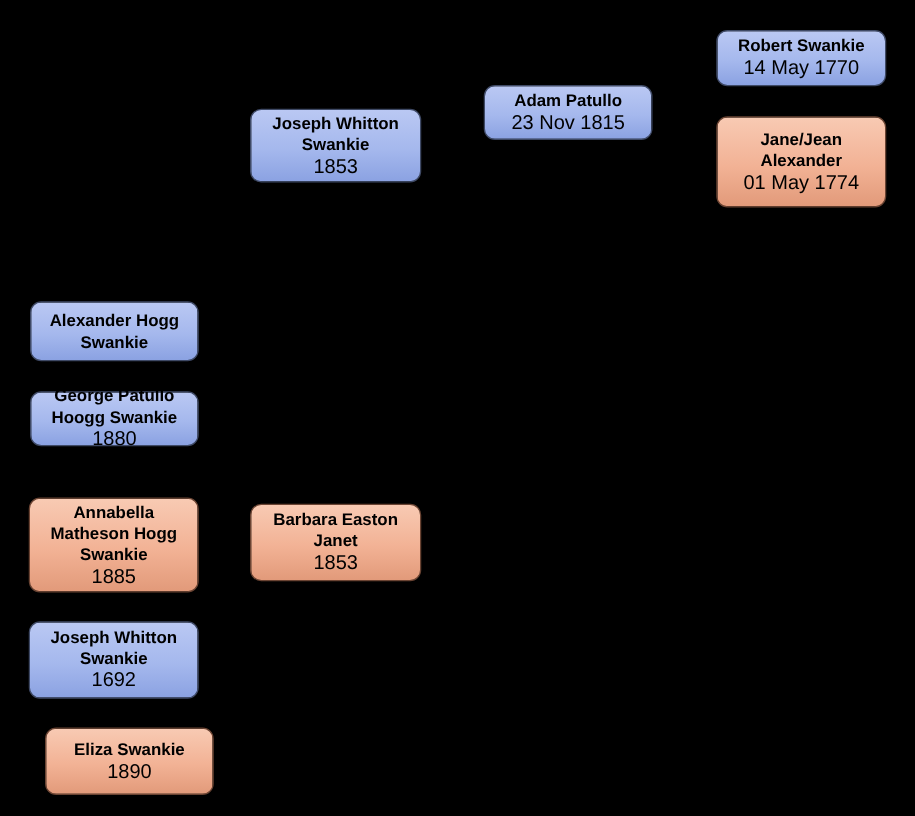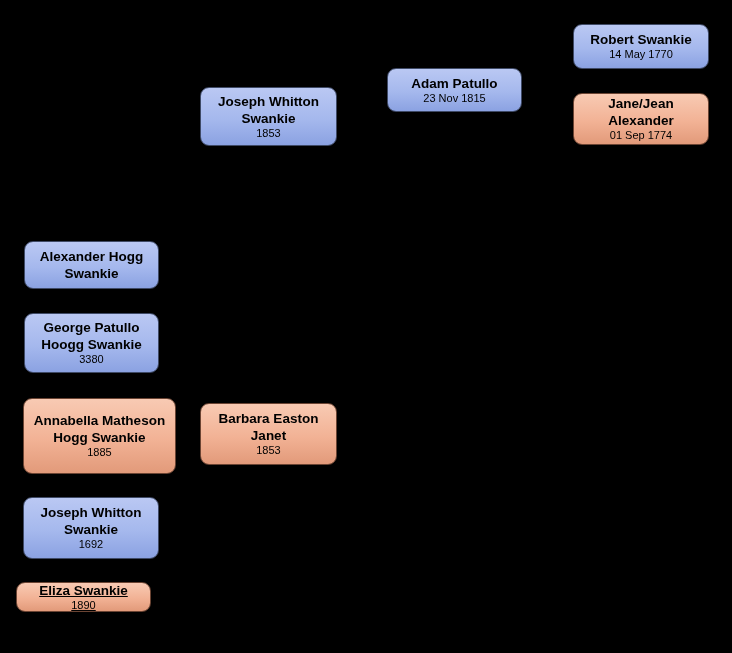--- a/index.html
+++ b/index.html
@@ -38,21 +38,21 @@
     background: linear-gradient(to bottom,
       var(--female-top) 0%, var(--female-mid) 55%, var(--female-bottom) 100%);
     border: 1px solid var(--female-border);
   }
   .person-name {
     font-size: 13.5px;
     font-weight: 700;
     line-height: 1.26;
   }
   .person-date {
-    font-size: 11px;
+    font-size: 16px;
     font-weight: 400;
     line-height: 1.2;
   }
   .person-date:empty { display: none; }
 </style>
 </head>
 <body>
 
 <div id="stage" style="width: 732px; height: 653px; background: rgb(0, 0, 0);">
     <div class="person male" style="left: 200px; top: 87px; width: 137px; height: 59px; color: rgb(0, 0, 0);">
@@ -60,41 +60,41 @@
     <div class="person-date">1853</div>
   </div>
     <div class="person male" style="left: 387px; top: 68px; width: 135px; height: 44px; color: rgb(0, 0, 0);">
     <div class="person-name">Adam Patullo</div>
     <div class="person-date">23 Nov 1815</div>
   </div>
     <div class="person male" style="left: 573px; top: 24px; width: 136px; height: 45px; color: rgb(0, 0, 0);">
     <div class="person-name">Robert Swankie</div>
     <div class="person-date">14 May 1770</div>
   </div>
-    <div class="person female" style="left: 573px; top: 93px; width: 136px; height: 52px; color: rgb(0, 0, 0);">
+    <div class="person female" style="left: 573px; top: 93px; width: 136px; height: 73px; color: rgb(0, 0, 0);">
     <div class="person-name">Jane/Jean Alexander</div>
-    <div class="person-date">01 Sep 1774</div>
+    <div class="person-date">01 May 1774</div>
   </div>
     <div class="person male" style="left: 24px; top: 241px; width: 135px; height: 48px; color: rgb(0, 0, 0);">
     <div class="person-name">Alexander Hogg Swankie</div>
 
   </div>
-    <div class="person male" style="left: 24px; top: 313px; width: 135px; height: 60px; color: rgb(0, 0, 0);">
+    <div class="person male" style="left: 24px; top: 313px; width: 135px; height: 44px; color: rgb(0, 0, 0);">
     <div class="person-name">George Patullo Hoogg Swankie</div>
-    <div class="person-date">3380</div>
+    <div class="person-date">1880</div>
   </div>
-    <div class="person female" style="left: 23px; top: 398px; width: 153px; height: 76px; color: rgb(0, 0, 0);">
+    <div class="person female" style="left: 23px; top: 398px; width: 136px; height: 76px; color: rgb(0, 0, 0);">
     <div class="person-name">Annabella Matheson Hogg Swankie</div>
     <div class="person-date">1885</div>
   </div>
     <div class="person female" style="left: 200px; top: 403px; width: 137px; height: 62px; color: rgb(0, 0, 0);">
     <div class="person-name">Barbara Easton Janet</div>
     <div class="person-date">1853</div>
   </div>
     <div class="person male" style="left: 23px; top: 497px; width: 136px; height: 62px; color: rgb(0, 0, 0);">
     <div class="person-name">Joseph Whitton Swankie</div>
     <div class="person-date">1692</div>
   </div>
-    <div class="person female" style="left: 16px; top: 582px; width: 135px; height: 30px; color: rgb(0, 0, 0); text-decoration: underline;">
+    <div class="person female" style="left: 36px; top: 582px; width: 135px; height: 54px; color: rgb(0, 0, 0);">
     <div class="person-name">Eliza Swankie</div>
     <div class="person-date">1890</div>
   </div>
   </div>
 
 </body></html>

